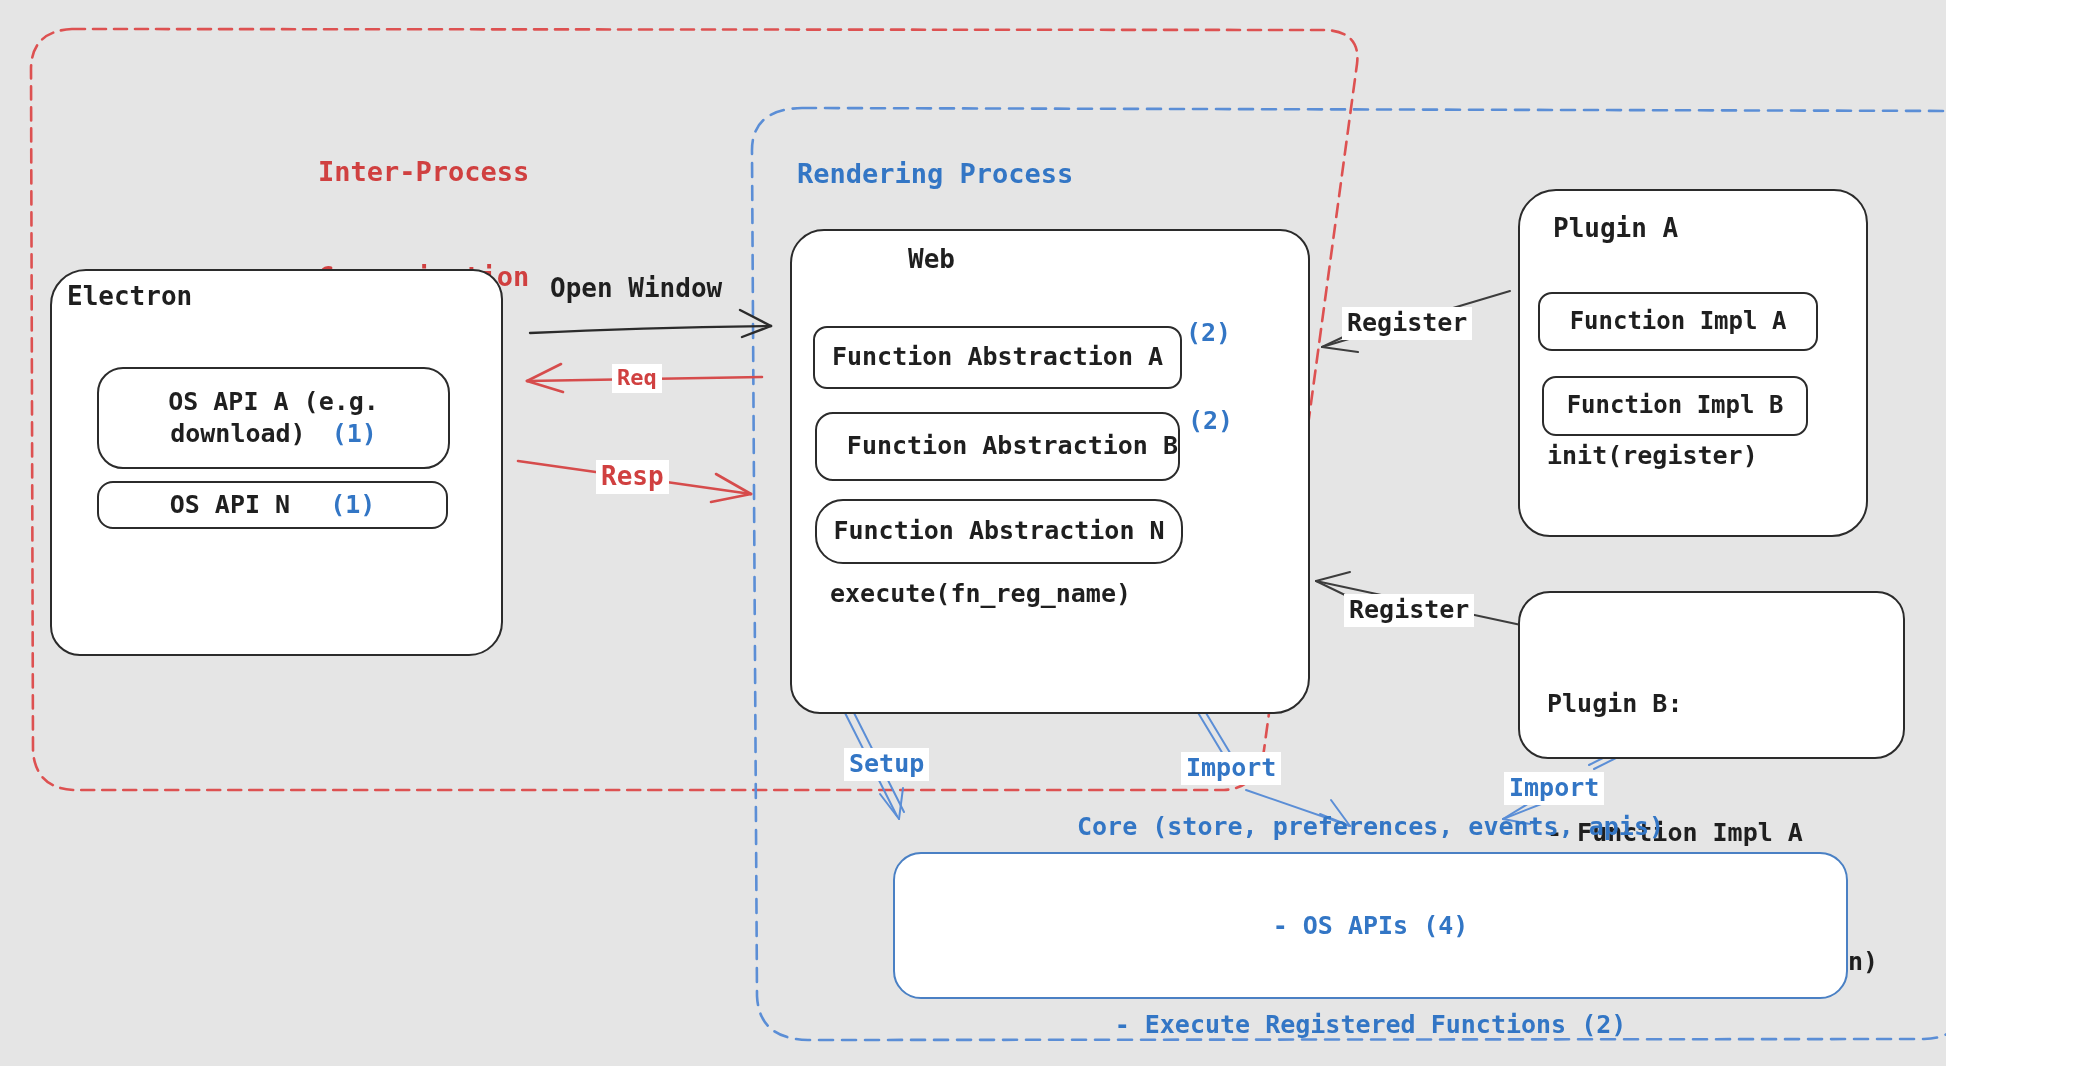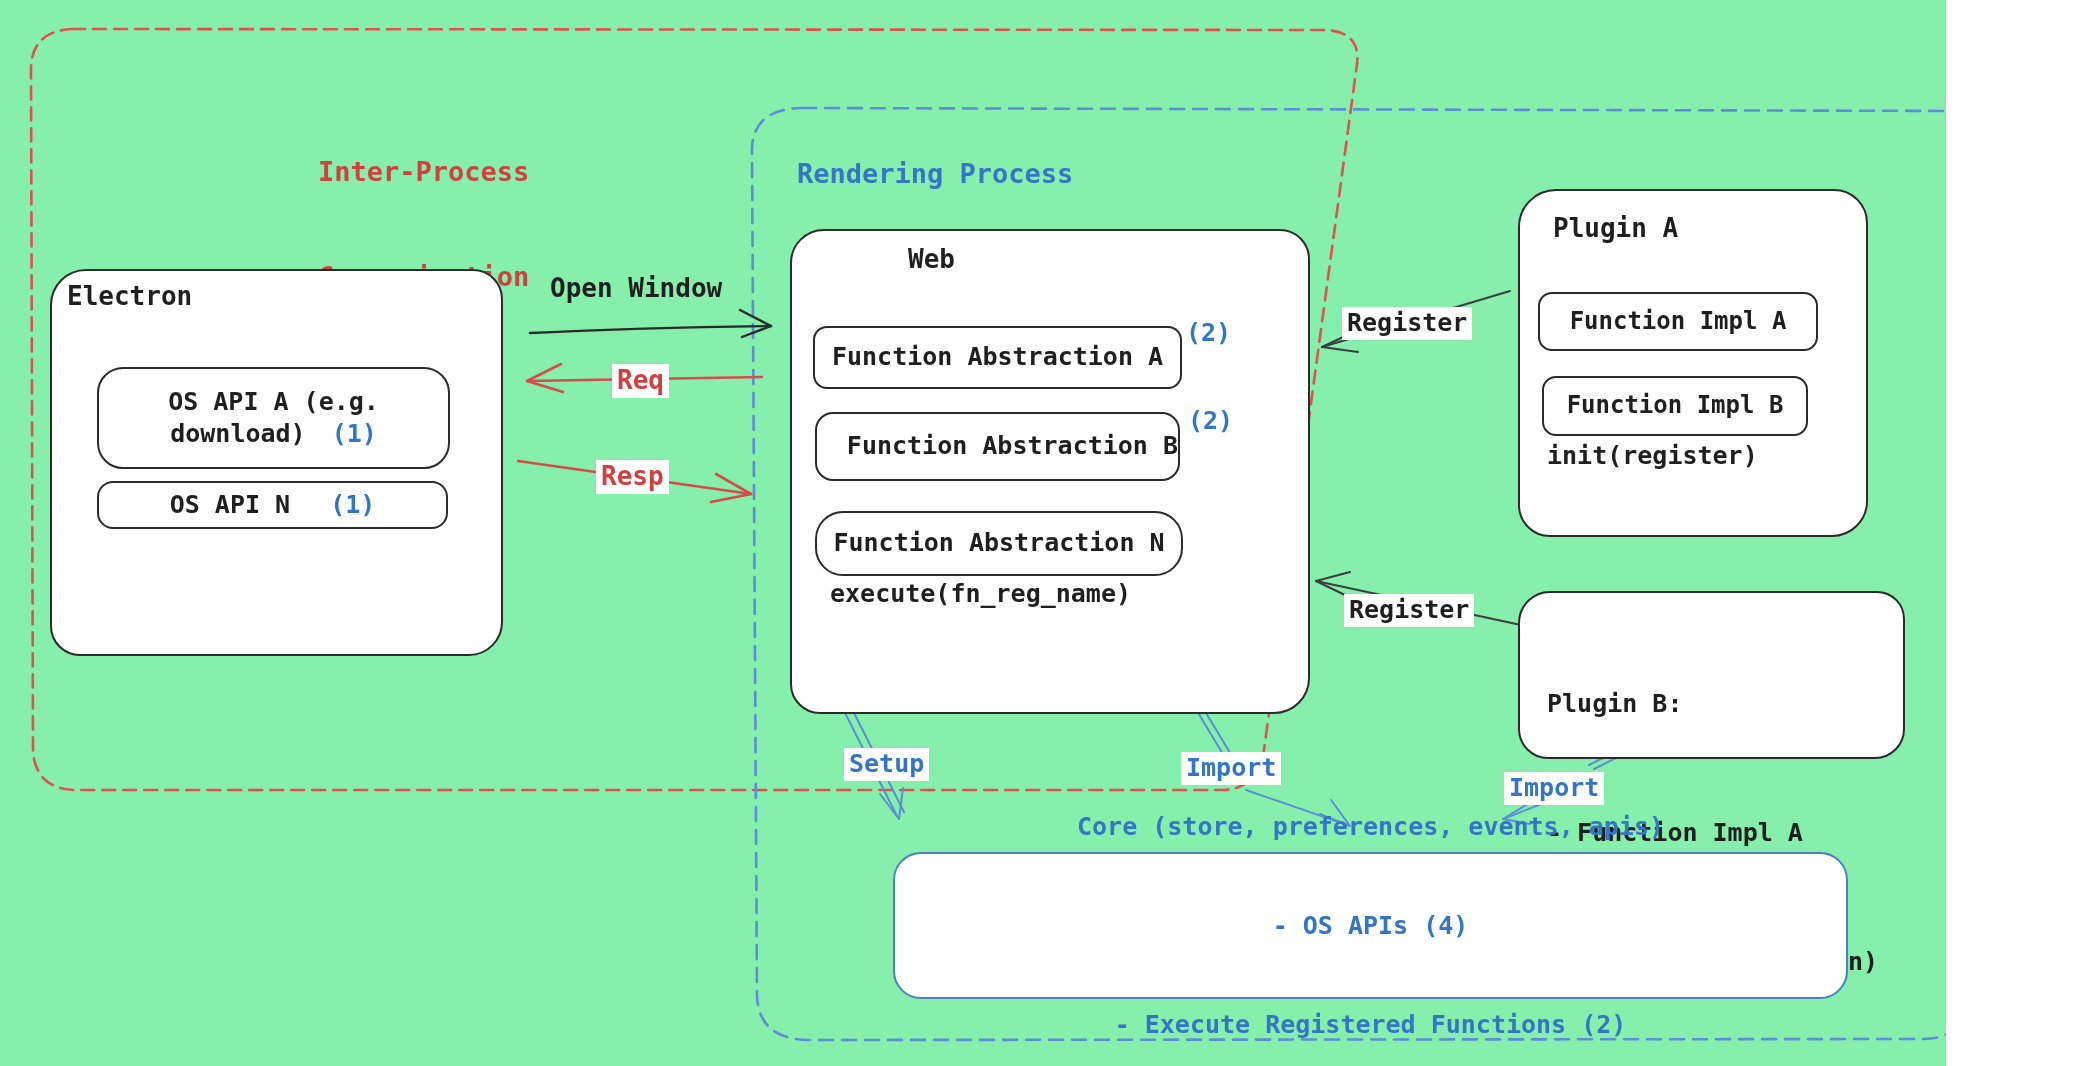--- a/index.html
+++ b/index.html
@@ -1,17 +1,17 @@
 <!DOCTYPE html>
 <html><head>
 <meta charset="utf-8">
 <style>
   html,body{margin:0;padding:0;background:#ffffff;}
   #stage{
-    position:relative;width:1946px;height:1066px;background:#86efac;overflow:hidden;
+    position:relative;width:1946px;height:1066px;background:#e5e5e5;overflow:hidden;
     font-family:"DejaVu Sans Mono", monospace;color:#1f1f1f;
   }
   .box{
     position:absolute;background:#fff;border:2.4px solid #2b2b2b;
     box-sizing:border-box;
     margin-top:24px;
   }
   .bluebox{border-color:#4a80c4;}
   .lbl{position:absolute;font-size:25px;font-weight:600;white-space:pre;line-height:1.3;}
   .center{display:flex;align-items:center;justify-content:center;text-align:center;}
@@ -114,21 +114,21 @@
   <div class="box center" style="left:813px;top:302px;width:369px;height:63px;border-radius:14px;border-width:2px;">
     <span class="lbl" style="position:static;">Function Abstraction A</span>
   </div>
   <div class="lbl blue" style="left:1186px;top:317px;">(2)</div>
 
   <div class="box center" style="left:815px;top:388px;width:365px;height:69px;border-radius:18px;border-width:2px;justify-content:flex-end;">
     <span class="lbl" style="position:static;">Function Abstraction B</span>
   </div>
   <div class="lbl blue" style="left:1188px;top:405px;">(2)</div>
 
-  <div class="box center" style="left:815px;top:487px;width:368px;height:65px;border-radius:28px;border-width:2px;">
+  <div class="box center" style="left:815px;top:475px;width:368px;height:65px;border-radius:28px;border-width:2px;">
     <span class="lbl" style="position:static;">Function Abstraction N</span>
   </div>
 
   <div class="lbl" style="left:830px;top:578px;">execute(fn_reg_name)</div>
 
   <div class="box" style="left:1518px;top:165px;width:350px;height:348px;border-radius:38px 34px 36px 32px;"></div>
   <div class="lbl" style="left:1553px;top:212px;font-size:26px;">Plugin A</div>
 
   <div class="box center" style="left:1538px;top:268px;width:280px;height:59px;border-radius:14px;border-width:2px;">
     <span class="lbl" style="position:static;font-size:24px;">Function Impl A</span>
@@ -148,21 +148,21 @@
   <div class="box bluebox center" style="left:893px;top:828px;width:955px;height:147px;border-radius:28px;flex-direction:column;">
     <div class="lbl blue" style="position:static;text-align:center;line-height:33px;">
       <div>Core (store, preferences, events, apis)</div>
       <div>- OS APIs (4)</div>
       <div>- Execute Registered Functions (2)</div>
     </div>
   </div>
 
   <div class="lbl" style="left:550px;top:272px;font-size:26px;">Open Window</div>
 
-  <div class="lbl red onln" style="left:612px;top:364px;font-size:26px;">Req</div>
+  <div class="lbl red onln" style="left:612px;top:364px;font-size:22px;">Req</div>
 
   <div class="lbl red onln" style="left:596px;top:460px;font-size:26px;">Resp</div>
 
   <div class="lbl onln" style="left:1342px;top:307px;">Register</div>
 
   <div class="lbl onln" style="left:1344px;top:594px;">Register</div>
 
   <div class="lbl blue onln" style="left:844px;top:748px;">Setup</div>
 
   <div class="lbl blue onln" style="left:1181px;top:752px;">Import</div>

